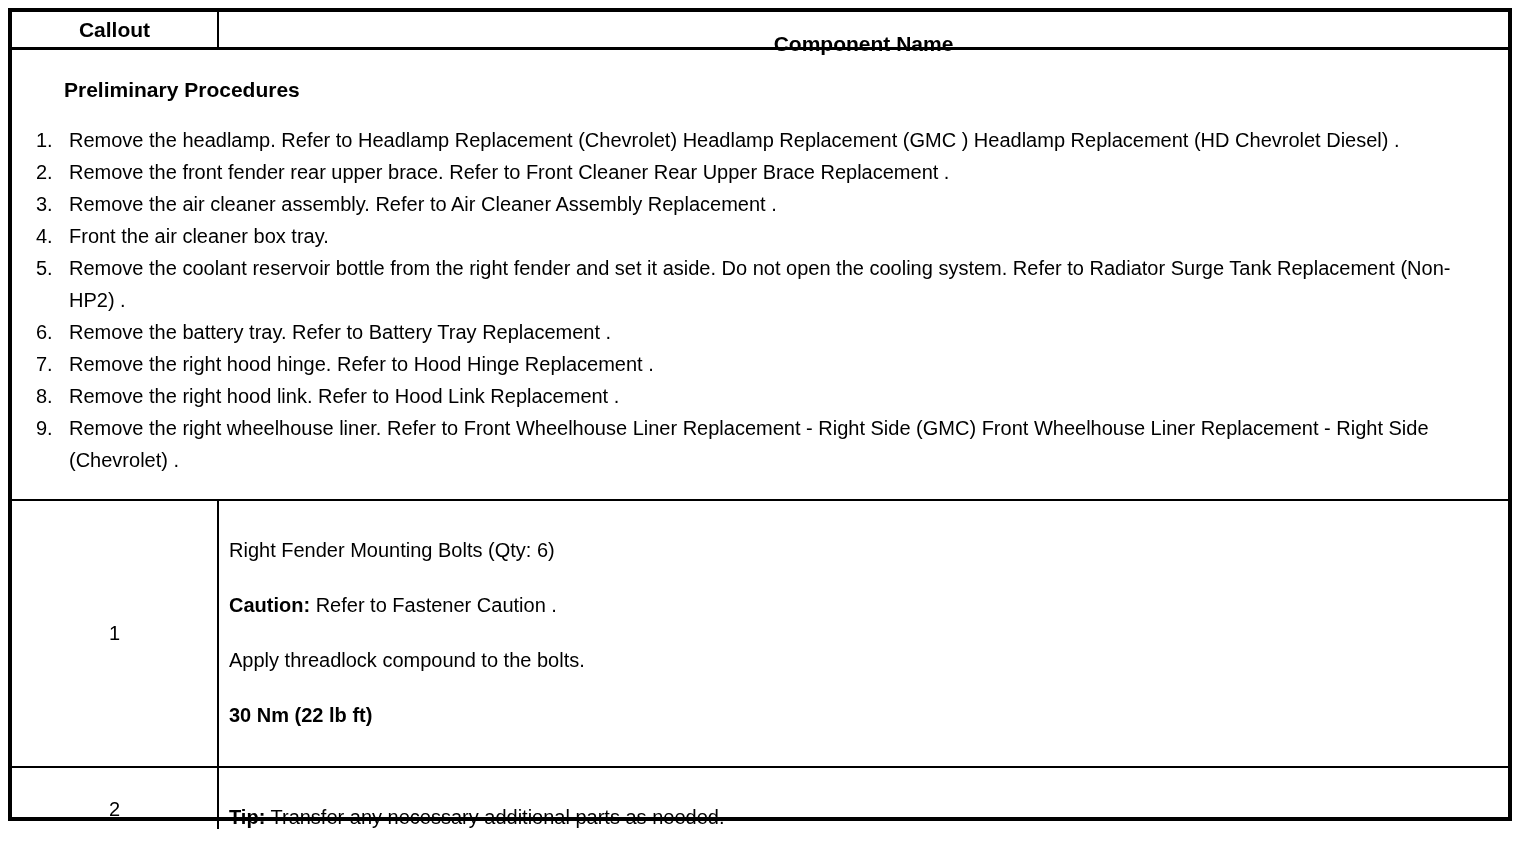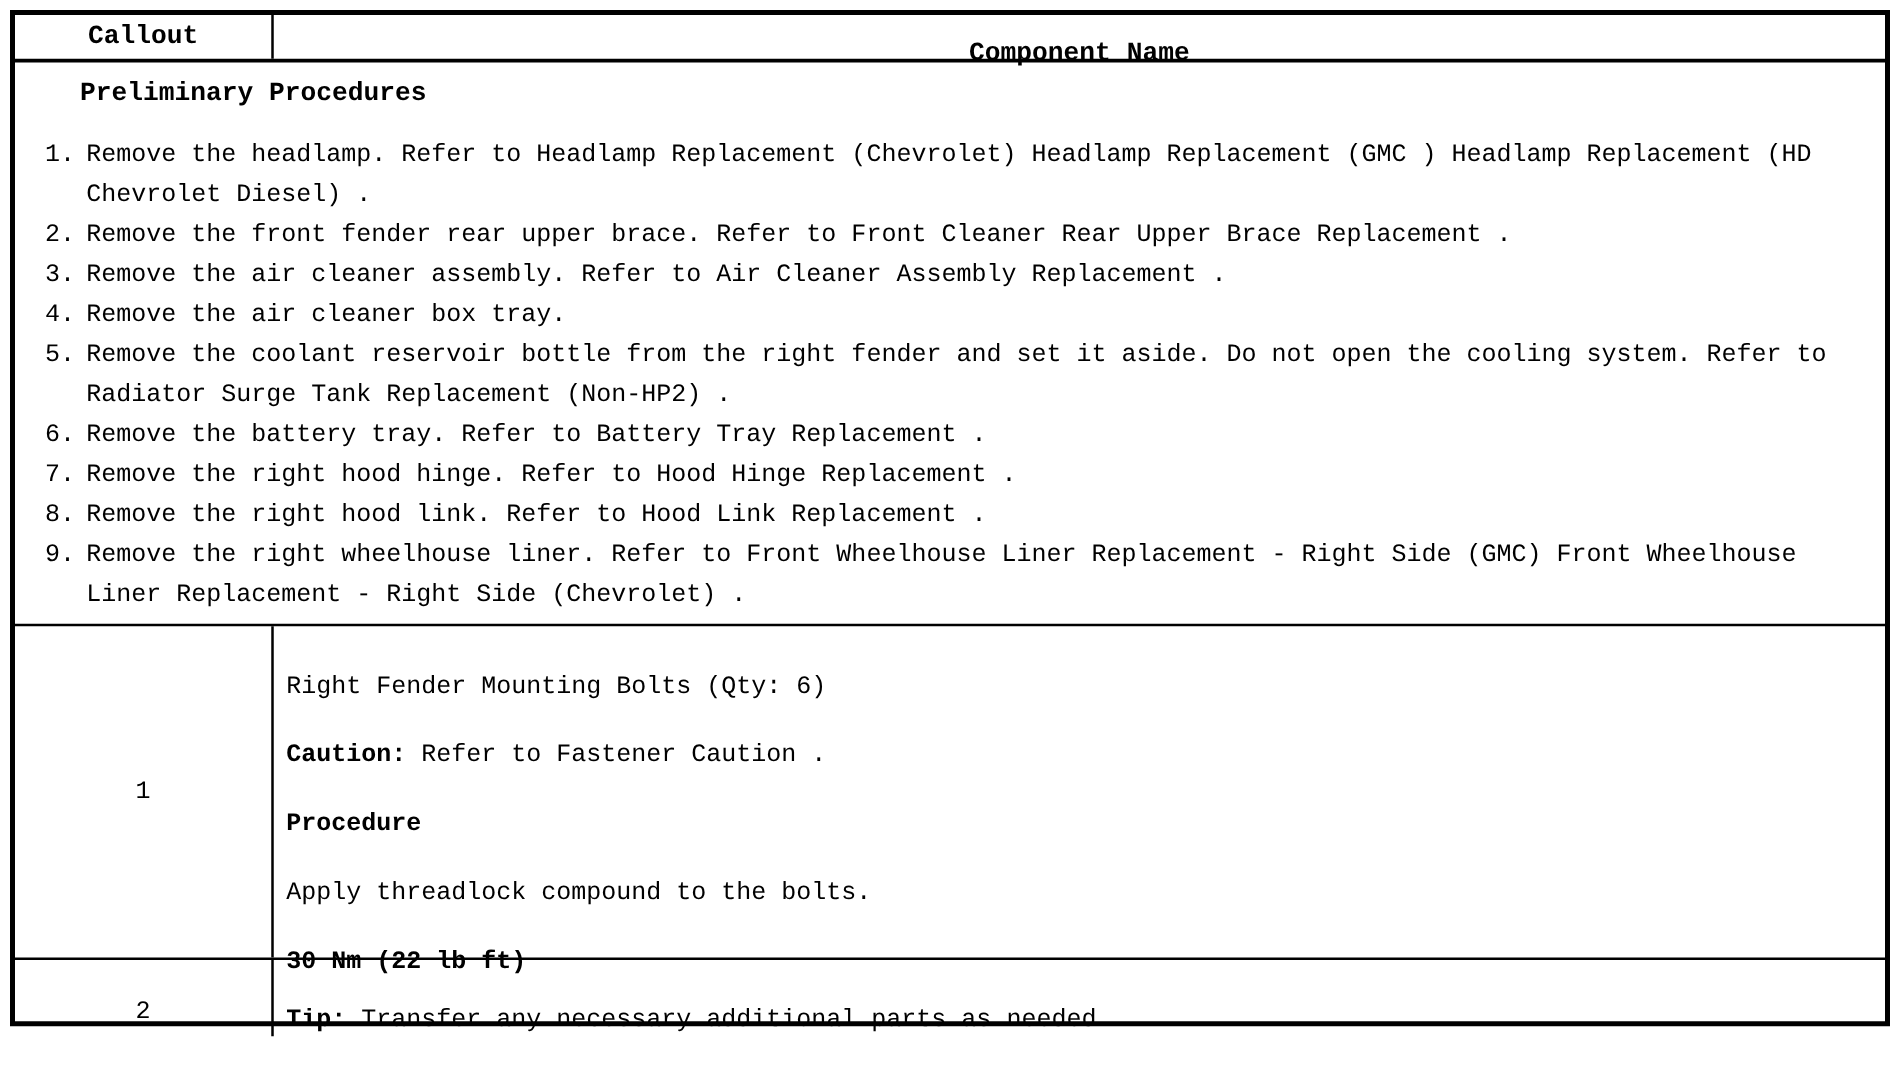--- a/index.html
+++ b/index.html
@@ -8,21 +8,20 @@
     background: #ffffff;
     color: #000000;
     font-family: "Liberation Sans", sans-serif;
   }
   .page {
     width: 1520px;
     height: 829px;
     box-sizing: border-box;
     padding: 8px;
     background: #ffffff;
-    font-family: Liberation Mono, monospace;
   }
   .doc-table {
     width: 100%;
     height: 100%;
     box-sizing: border-box;
     border: 4px solid #000000;
     display: flex;
     flex-direction: column;
     background: #ffffff;
   }
@@ -61,21 +60,21 @@
     flex: 0 0 auto;
     height: 451px;
     display: block;
     padding: 12px 20px 0 22px;
     box-sizing: border-box;
     overflow: hidden;
   }
   .prelim-title {
     font-weight: bold;
     font-size: 21px;
-    margin: 2px 0 0 30px;
+    margin: 16px 0 0 30px;
   }
   .steps {
     margin-top: 22px;
   }
   .step {
     display: flex;
     font-size: 20px;
     line-height: 32px;
   }
   .step-num {
@@ -134,21 +133,21 @@
         <div class="step">
           <span class="step-num">2.</span>
           <span class="step-text">Remove the front fender rear upper brace. Refer to Front Cleaner Rear Upper Brace Replacement .</span>
         </div>
         <div class="step">
           <span class="step-num">3.</span>
           <span class="step-text">Remove the air cleaner assembly. Refer to Air Cleaner Assembly Replacement .</span>
         </div>
         <div class="step">
           <span class="step-num">4.</span>
-          <span class="step-text">Remove the air cleaner box tray.</span>
+          <span class="step-text">Front the air cleaner box tray.</span>
         </div>
         <div class="step">
           <span class="step-num">5.</span>
           <span class="step-text">Remove the coolant reservoir bottle from the right fender and set it aside. Do not open the cooling system. Refer to Radiator Surge Tank Replacement (Non-HP2) .</span>
         </div>
         <div class="step">
           <span class="step-num">6.</span>
           <span class="step-text">Remove the battery tray. Refer to Battery Tray Replacement .</span>
         </div>
         <div class="step">
@@ -166,21 +165,20 @@
       </div>
     </div>
 
     <div class="row body-row row-1">
       <div class="callout-cell">
         <span class="callout-num">1</span>
       </div>
       <div class="name-cell component-content">
         <p><span class="b"></span><span>Right Fender Mounting Bolts (Qty: 6)</span></p>
         <p><span class="b">Caution:</span><span> Refer to Fastener Caution .</span></p>
-        <p><span class="b">Procedure</span><span></span></p>
         <p><span class="b"></span><span>Apply threadlock compound to the bolts.</span></p>
         <p><span class="b">30 Nm (22 lb ft)</span><span></span></p>
       </div>
     </div>
 
     <div class="row body-row last row-2">
       <div class="callout-cell">
         <span class="callout-num">2</span>
       </div>
       <div class="name-cell component-content">

